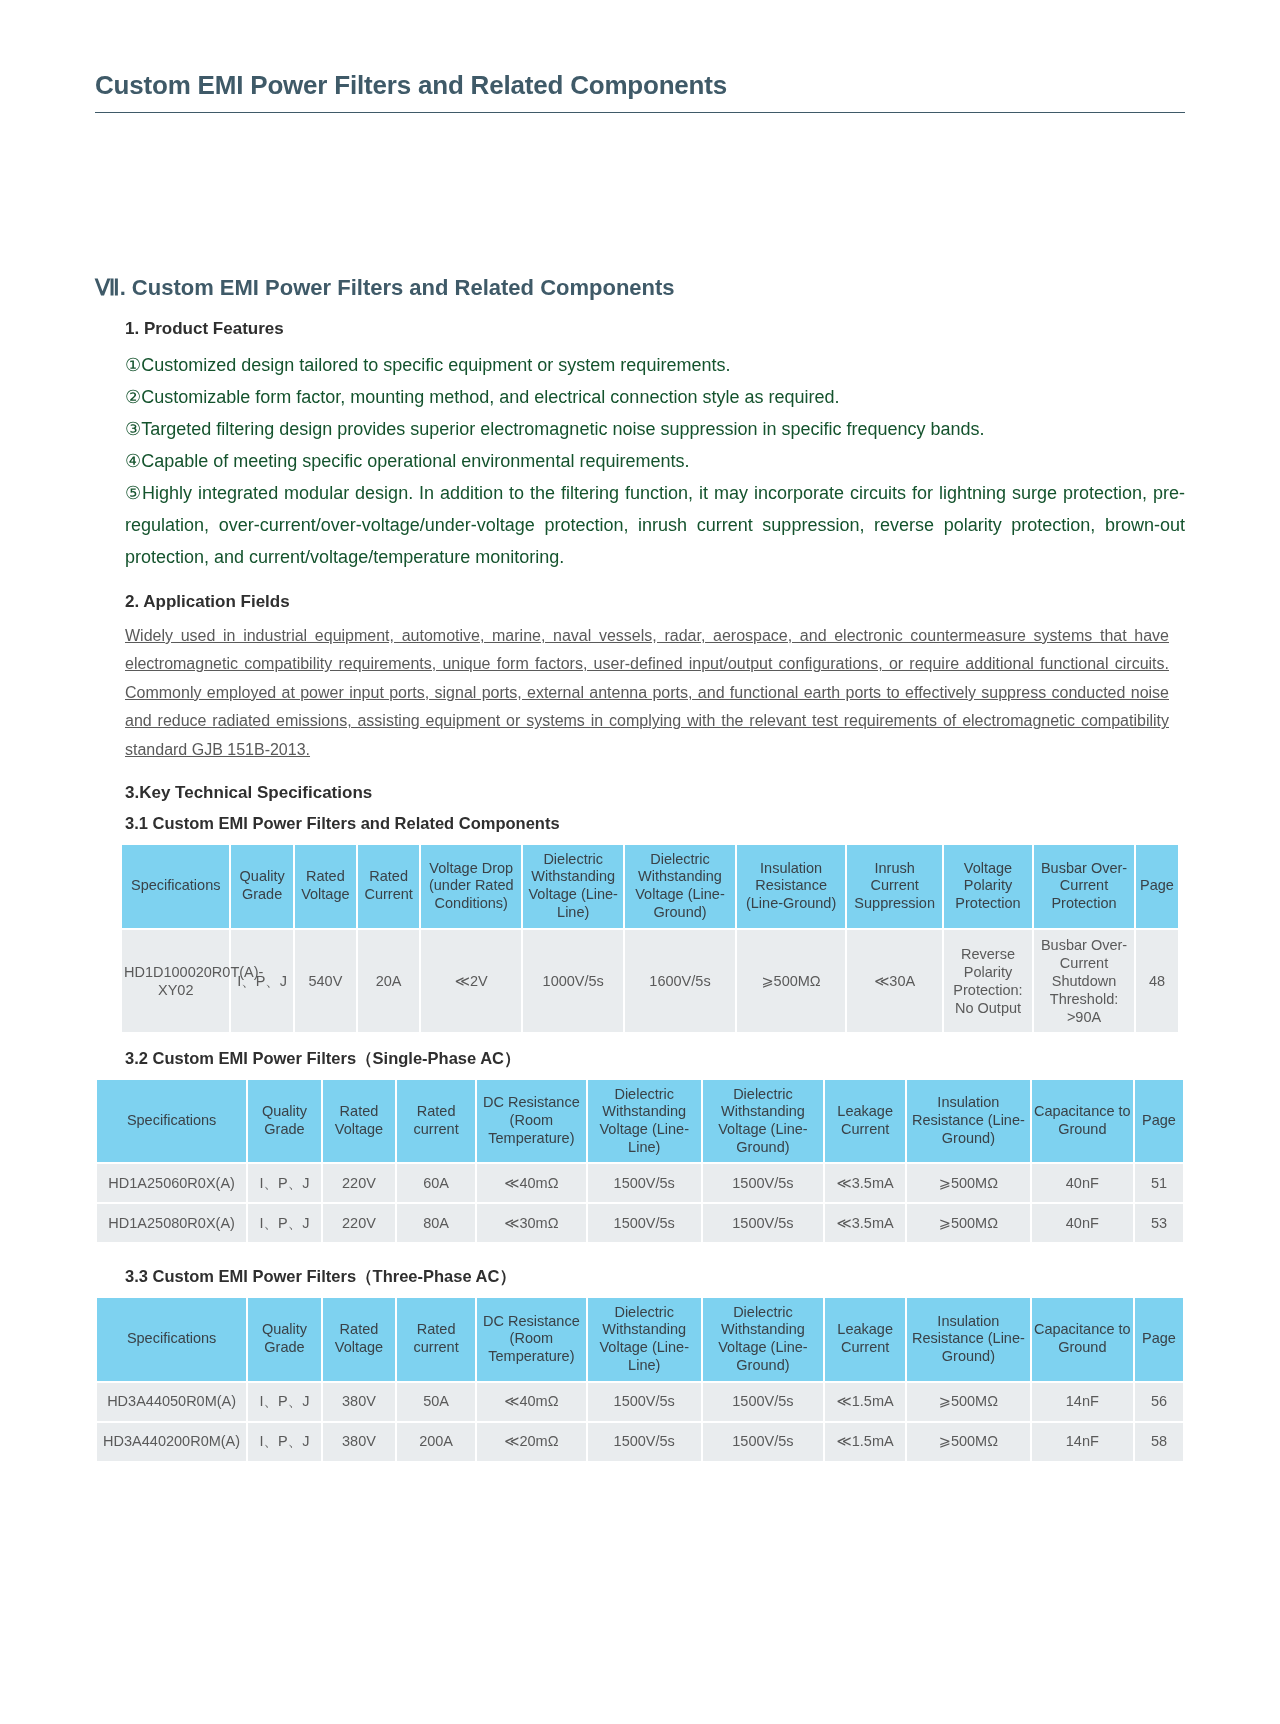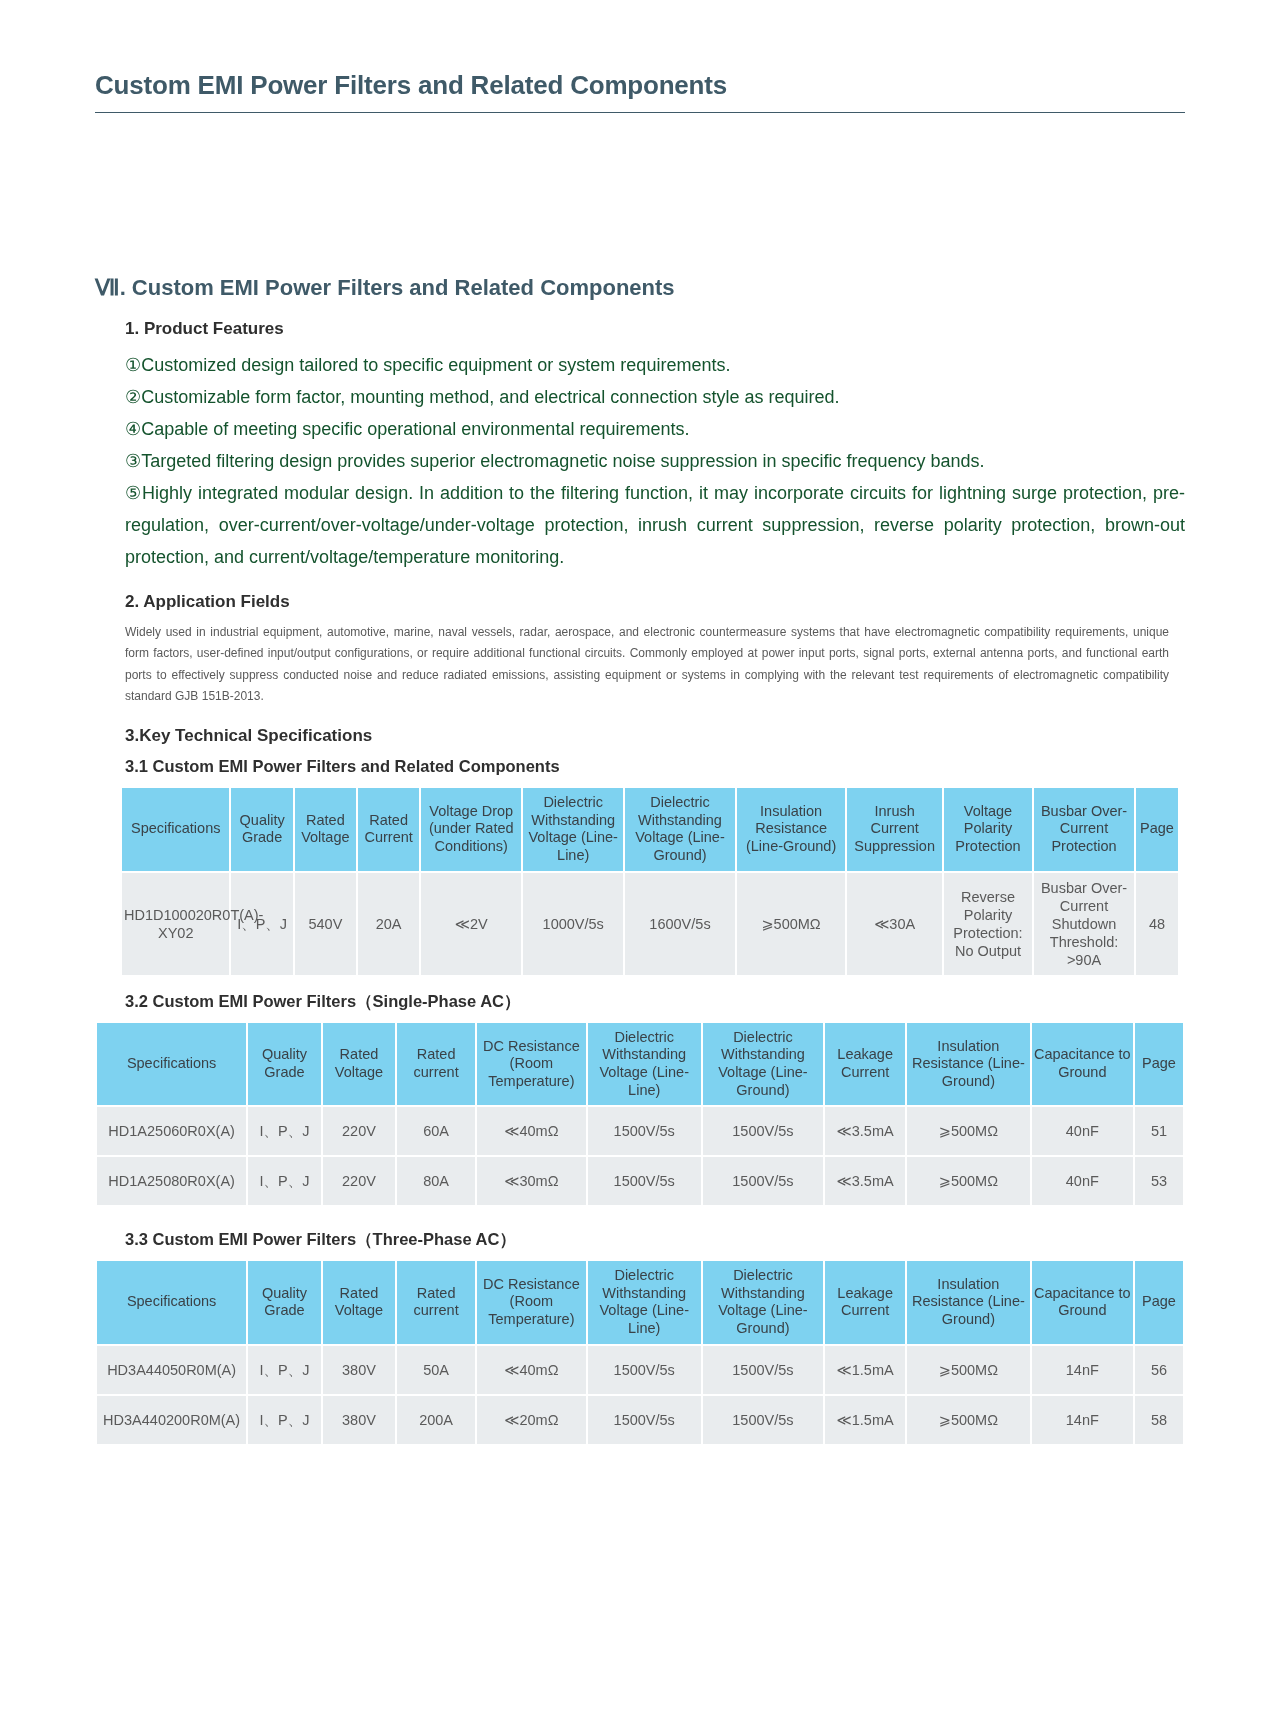--- a/index.html
+++ b/index.html
@@ -78,27 +78,28 @@
   .feature-item {
     font-size: 18px;
     color: #14532d;
     line-height: 1.78;
     text-align: justify;
     text-justify: inter-word;
     margin: 0;
   }
 
   .para {
-    font-size: 12px;
+    font-size: 16px;
     color: #5a5a5a;
     line-height: 1.78;
     text-align: justify;
     text-justify: inter-word;
     margin: 0 16px 18px 0;
     padding-left: 30px;
+    text-decoration: underline;
   }
 
   .spacer-sm { height: 10px; }
   .spacer-md { height: 18px; }
 
   h3.table-caption {
     font-size: 16.5px;
     font-weight: bold;
     color: #2f2f2f;
     margin: 0 0 8px 0;
@@ -136,43 +137,43 @@
     background: #e9ecee;
     color: #5a5a5a;
     font-size: 14.5px;
     line-height: 1.25;
     padding: 6px 2px;
     text-align: center;
     vertical-align: middle;
     border: none;
   }
   table.spec-table.t1 td { height: 98px; }
-  table.spec-table.t2 td, table.spec-table.t3 td { height: 48px; }
+  table.spec-table.t2 td, table.spec-table.t3 td { height: 38px; }
 </style>
 </head>
 <body>
 
 <div class="page">
 
   <div class="doc-header">
     <div class="doc-header-title">Custom EMI Power Filters and Related Components</div>
     <div class="doc-header-rule"></div>
   </div>
 
   <div class="content">
 
     <h2 class="section-title">Ⅶ. Custom EMI Power Filters and Related Components</h2>
 
     <h3 class="sub-title">1. Product Features</h3>
 
     <div class="feature-list">
       <p class="feature-item">①Customized design tailored to specific equipment or system requirements.</p>
       <p class="feature-item">②Customizable form factor, mounting method, and electrical connection style as required.</p>
+      <p class="feature-item">③Targeted filtering design provides superior electromagnetic noise suppression in specific frequency bands.</p>
       <p class="feature-item">④Capable of meeting specific operational environmental requirements.</p>
-      <p class="feature-item">③Targeted filtering design provides superior electromagnetic noise suppression in specific frequency bands.</p>
       <p class="feature-item">⑤Highly integrated modular design. In addition to the filtering function, it may incorporate circuits for lightning surge protection, pre-regulation, over-current/over-voltage/under-voltage protection, inrush current suppression, reverse polarity protection, brown-out protection, and current/voltage/temperature monitoring.</p>
     </div>
 
     <h3 class="sub-title">2. Application Fields</h3>
     <p class="para">Widely used in industrial equipment, automotive, marine, naval vessels, radar, aerospace, and electronic countermeasure systems that have electromagnetic compatibility requirements, unique form factors, user-defined input/output configurations, or require additional functional circuits. Commonly employed at power input ports, signal ports, external antenna ports, and functional earth ports to effectively suppress conducted noise and reduce radiated emissions, assisting equipment or systems in complying with the relevant test requirements of electromagnetic compatibility standard GJB 151B-2013.</p>
 
     <h3 class="sub-title">3.Key Technical Specifications</h3>
 
     <h3 class="table-caption">3.1 Custom EMI Power Filters and Related Components</h3>
     <table class="spec-table t1">

